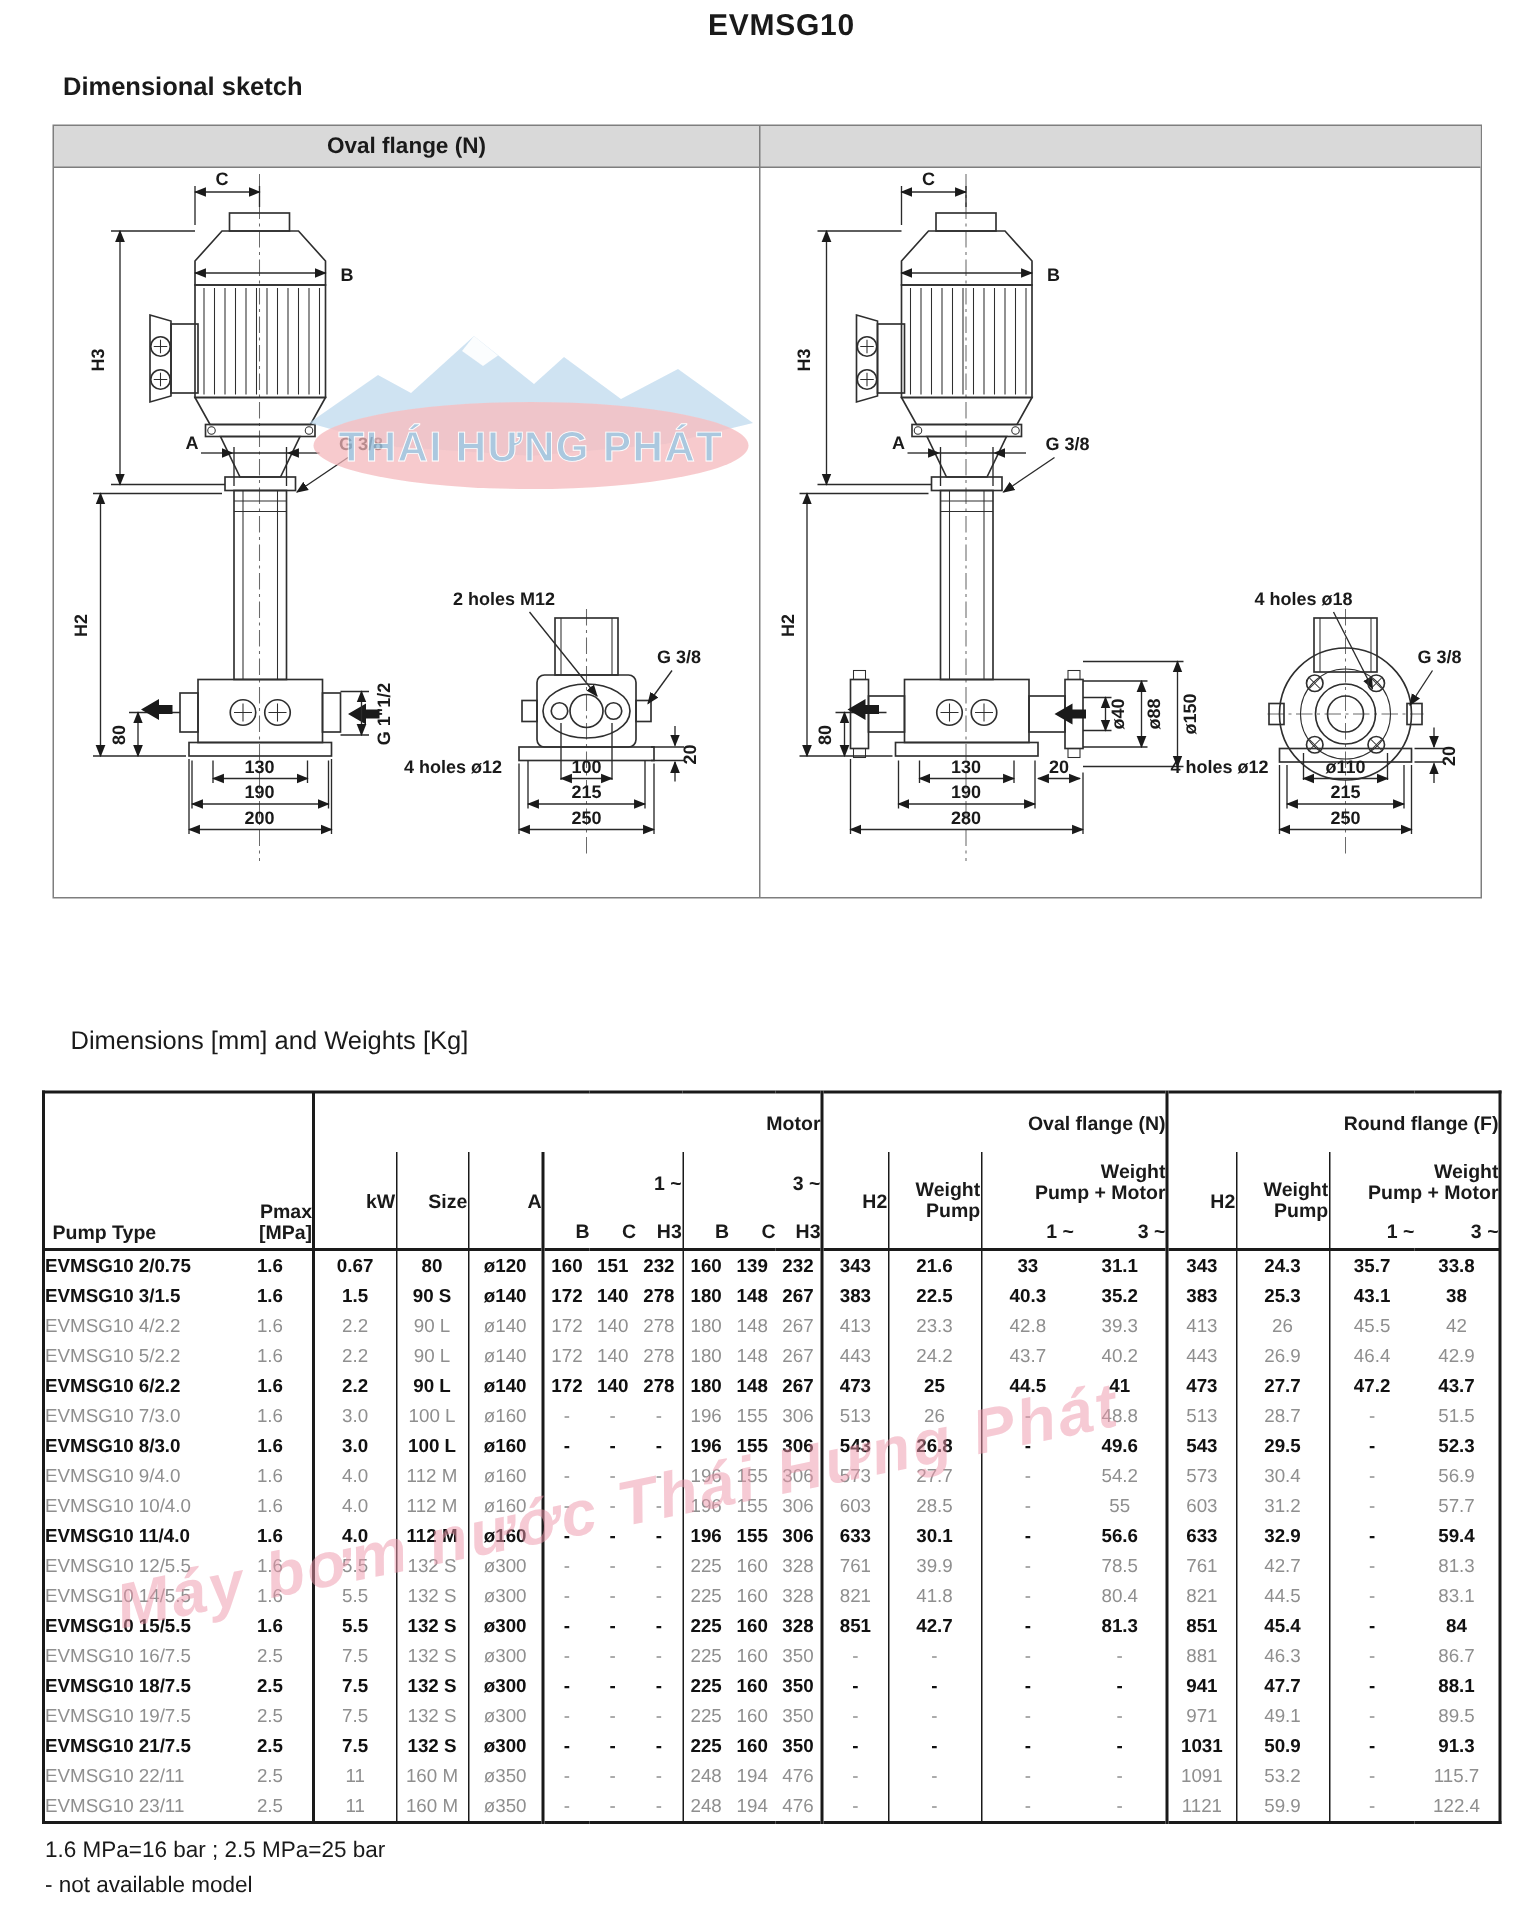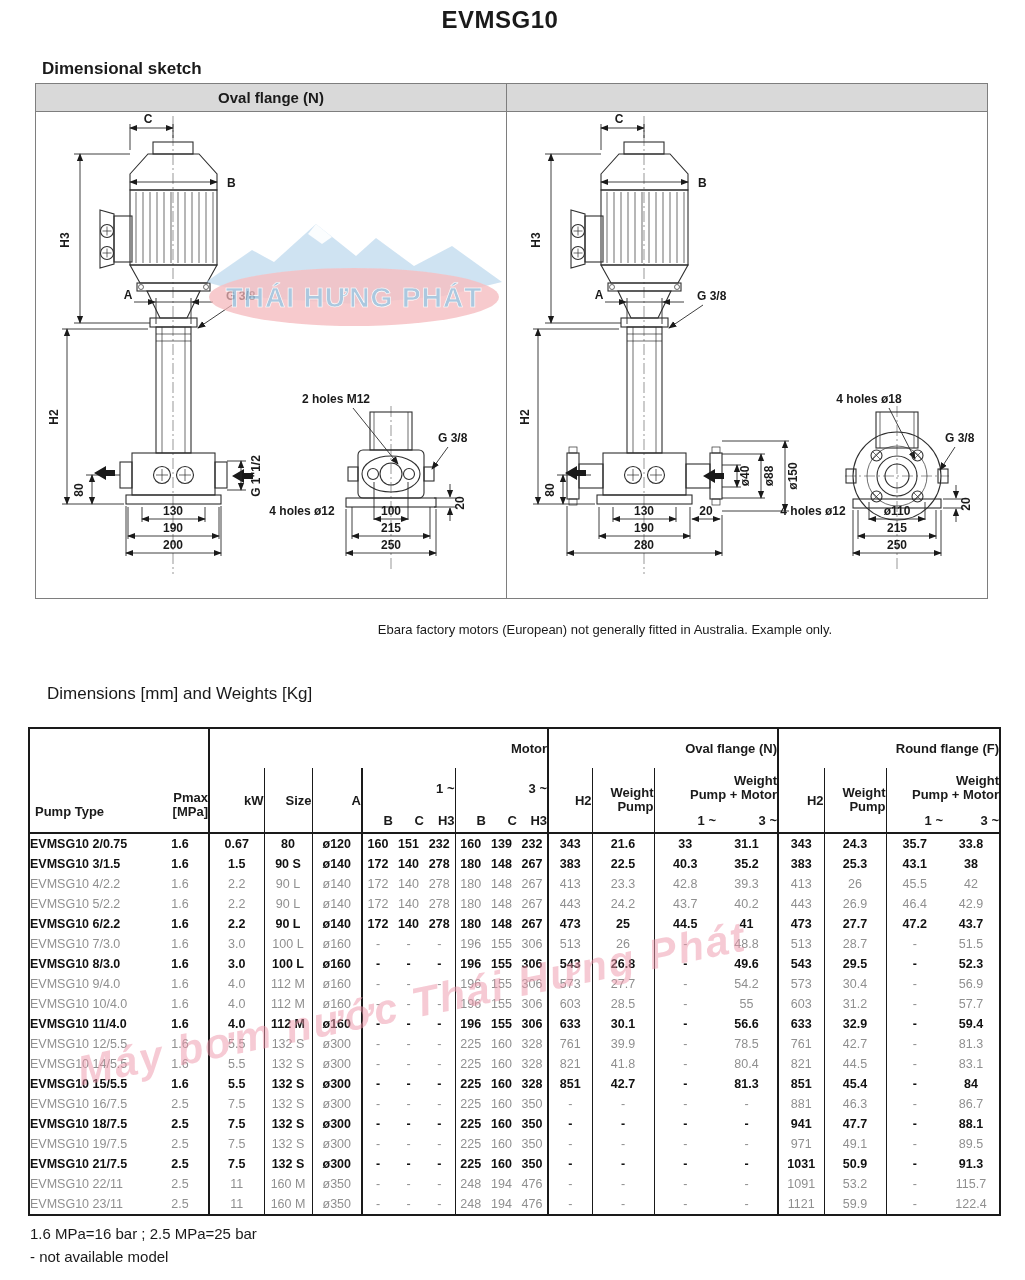--- a/index.html
+++ b/index.html
@@ -1,20 +1,20 @@
 <!DOCTYPE html>
 <html><head>
 <meta charset="utf-8">
 <style>
   html,body{margin:0;padding:0;}
   body{width:1025px;height:1280px;position:relative;background:#ffffff;
        font-family:"Liberation Sans",sans-serif;color:#1a1a1a;overflow:hidden;}
   .abs{position:absolute;}
-  .page-title{top:6px;left:0;width:1000px;text-align:center;font-size:24px;font-weight:bold;letter-spacing:.5px;}
-  .sketch-heading{top:48px;left:42px;font-size:17px;font-weight:bold;margin-top:11px;}
+  .page-title{top:6px;left:0;width:1000px;text-align:center;font-size:20px;font-weight:bold;letter-spacing:.5px;padding-left:21px;}
+  .sketch-heading{top:48px;left:42px;font-size:17px;font-weight:bold;}
   .table-heading{top:684px;left:47px;font-size:17px;font-weight:normal;}
   .sketch-panel{left:35px;top:83px;width:953px;height:516px;border:1px solid #7e7e7e;box-sizing:border-box;background:#fff;}
   .panel-header{height:27px;display:flex;background:#d9d9d9;border-bottom:1px solid #7e7e7e;
                 font-weight:bold;font-size:15px;align-items:center;}
   .panel-header .lcell{width:470px;text-align:center;}
   .panel-header .rcell{flex:1;display:flex;align-items:center;}
   .panel-header .din{margin-left:56px;}
   .panel-header .rtitle{margin-left:60px;}
   .panel-divider{left:470px;top:0;width:1px;height:514px;background:#7e7e7e;}
   .panel-body{position:relative;width:951px;height:487px;}
@@ -23,21 +23,21 @@
   svg .f{stroke:#2f2f2f;stroke-width:.7;fill:none;}
   svg .d{stroke:#2a2a2a;stroke-width:.9;fill:none;}
   svg .cl{stroke:#6a6a6a;stroke-width:.7;fill:none;stroke-dasharray:11 3 2 3;}
   svg .arr{fill:#1a1a1a;stroke:none;}
   .logo-wm{left:168px;top:100px;width:300px;height:120px;opacity:.85;pointer-events:none;}
   .note{top:620px;left:185px;width:840px;text-align:center;font-size:13px;line-height:19px;}
   table{position:absolute;left:28px;top:727px;width:971px;border-collapse:collapse;table-layout:fixed;
         border:2px solid #1a1a1a;}
   thead th{font-size:13px;font-weight:bold;padding:0;vertical-align:middle;text-align:right;}
   thead{border-bottom:2px solid #1a1a1a;}
-  th.vb{vertical-align:bottom;padding-bottom:13px;}
+  th.vb{vertical-align:bottom;padding-bottom:3px;}
   th.pt{text-align:left;padding-left:5px;}
   .rA{height:40px;} .rB{height:40px;} .rC{height:25px;}
   tbody td{font-size:12.5px;height:20px;line-height:20px;padding:0;text-align:center;
            color:#8f8f8f;white-space:nowrap;overflow:hidden;}
   tbody tr.bold td{color:#111;font-weight:bold;}
   td.c-type{text-align:left;padding-left:0;}
   .bl{border-right:1px solid #1a1a1a;}
   .bh{border-right:2px solid #1a1a1a;}
   .two-line{line-height:14px;}
   .diag-wm{left:78px;top:1048px;width:900px;transform:rotate(-11.5deg);transform-origin:0 50%;
@@ -276,21 +276,20 @@
     <svg class="abs logo-wm" viewBox="0 0 300 120">
       <polygon points="2,70 48,38 70,50 112,12 152,44 172,26 210,54 248,34 298,70 240,84 150,92 60,86" fill="#b9d6ec" opacity=".8"></polygon>
       <path d="M104,22 L112,12 L128,25 L118,32 Z" fill="#ffffff" opacity=".9"></path>
       <ellipse cx="150" cy="85" rx="145" ry="29" fill="#f5b6ba" opacity=".85"></ellipse>
       <text x="150" y="95" text-anchor="middle" style="font-size:28px;font-weight:bold;fill:#9dbfda;stroke:#ffffff;stroke-width:.6;letter-spacing:1px">THÁI HƯNG PHÁT</text>
     </svg>
   </div>
 </div>
 
 <div class="abs note">
-  <div>Ebara factory motors (European) not generally fitted in Australia. Example only.</div>
 </div>
 
 <div class="abs table-heading">Dimensions [mm] and Weights [Kg]</div>
 
 <table>
   <colgroup>
     <col style="width:123px">
       <col style="width:57px">
       <col style="width:55px">
       <col style="width:48px">

